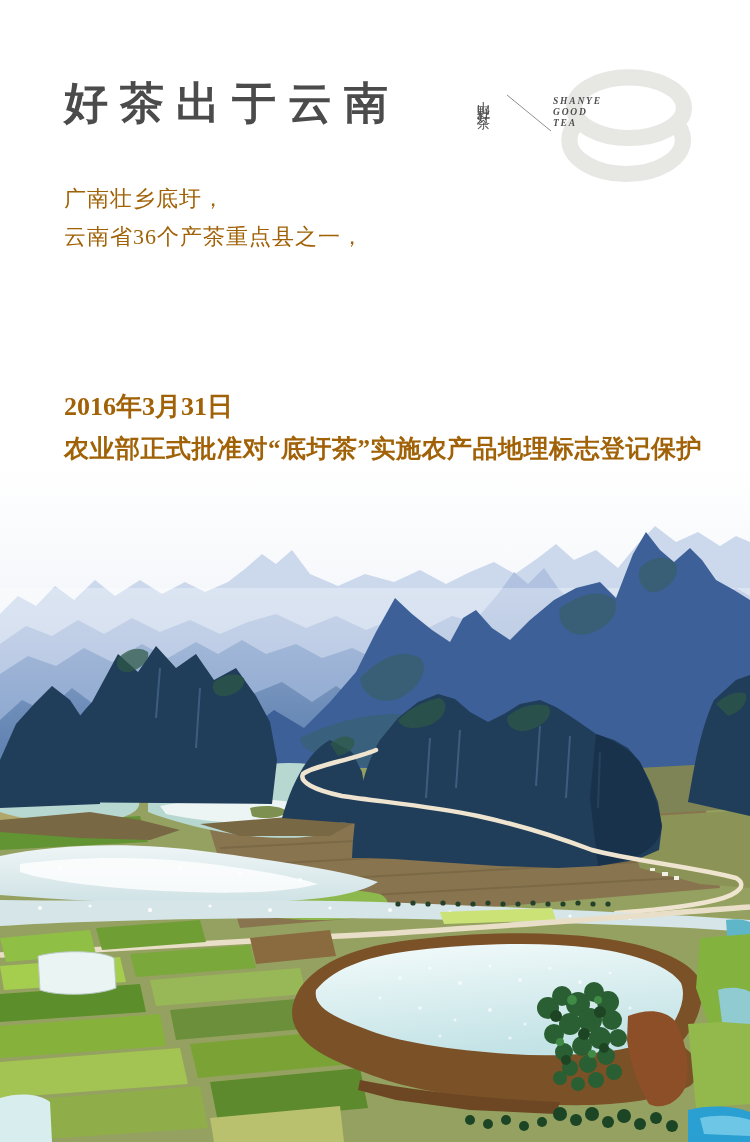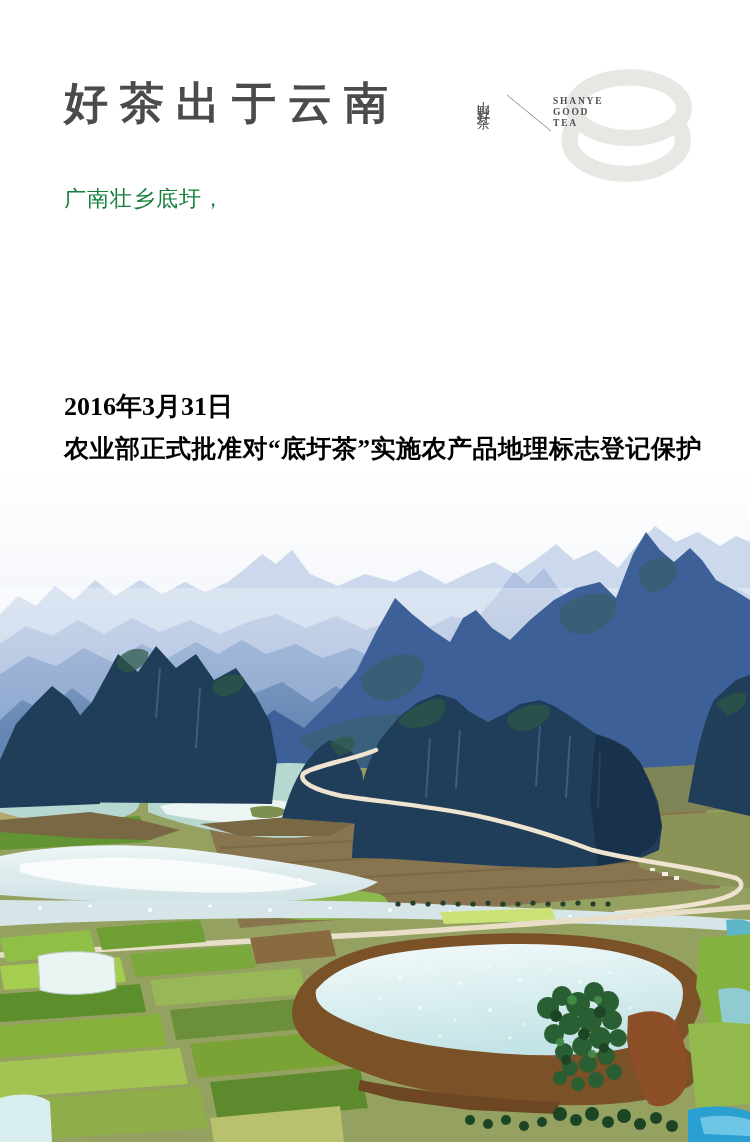--- a/index.html
+++ b/index.html
@@ -7,30 +7,30 @@
        font-family:"Liberation Serif",serif;}
   .page{position:absolute;inset:0;background:#ffffff;border-radius:25px;}
 
   
   .title{position:absolute;left:64px;top:74px;margin:0;
          font-size:44px;font-weight:700;letter-spacing:12px;color:#4b4b4b;}
   .logo-vert{position:absolute;left:476px;top:90px;writing-mode:vertical-rl;
              font-size:13.5px;letter-spacing:5px;color:#4f4f4f;line-height:15px;z-index:2;}
   .logo-slash{position:absolute;left:506px;top:94px;width:46px;height:38px;z-index:2;}
   .logo-en{position:absolute;left:553px;top:96px;z-index:2;
-           font-size:9.5px;font-weight:600;letter-spacing:1.8px;color:#4f4f4f;line-height:11px;}
+           font-size:9.5px;font-weight:600;letter-spacing:1.8px;color:#4f4f4f;line-height:11px;font-style:italic;}
   .logo-en span{display:block;}
   .logo-bowl{position:absolute;left:558px;top:68px;width:142px;height:122px;z-index:1;}
 
   
   .intro{position:absolute;left:64px;top:180px;z-index:2;}
-  .intro p{margin:0;font-size:22px;line-height:38px;letter-spacing:1px;color:#15803d;}
+  .intro p{margin:0;font-size:22px;line-height:38px;letter-spacing:1px;color:#a16207;}
 
   
-  .highlight{position:absolute;left:64px;top:386px;z-index:2;color:#000000;}
+  .highlight{position:absolute;left:64px;top:386px;z-index:2;color:#a16207;}
   .highlight p{margin:0;font-weight:700;}
   .highlight .hl-date{font-size:26px;line-height:42px;}
   .highlight .hl-statement{font-size:25px;line-height:42px;letter-spacing:.5px;text-align:center;}
 
   
   .photo{position:absolute;left:0;top:468px;width:750px;height:674px;margin:0;z-index:1;}
   .photo svg{display:block;width:750px;height:674px;}
 </style>
 </head>
 <body>
@@ -55,20 +55,21 @@
 
   <div class="logo-bowl">
     <svg viewBox="0 0 150 125" width="142" height="122">
       <ellipse cx="72" cy="74" rx="60" ry="36" fill="none" stroke="#e7e7e4" stroke-width="17"></ellipse>
       <ellipse cx="75" cy="40" rx="58" ry="32" fill="#ffffff" stroke="#e7e7e4" stroke-width="17"></ellipse>
     </svg>
   </div>
 
   <section class="intro">
     <p>广南壮乡底圩，</p>
+    <p>云南省36个产茶重点县之一，</p>
   </section>
 
   <section class="highlight">
     <p class="hl-date">2016年3月31日</p>
     <p class="hl-statement">农业部正式批准对“底圩茶”实施农产品地理标志登记保护</p>
   </section>
 
   <figure class="photo">
     <svg viewBox="0 0 750 674">
       <defs>

